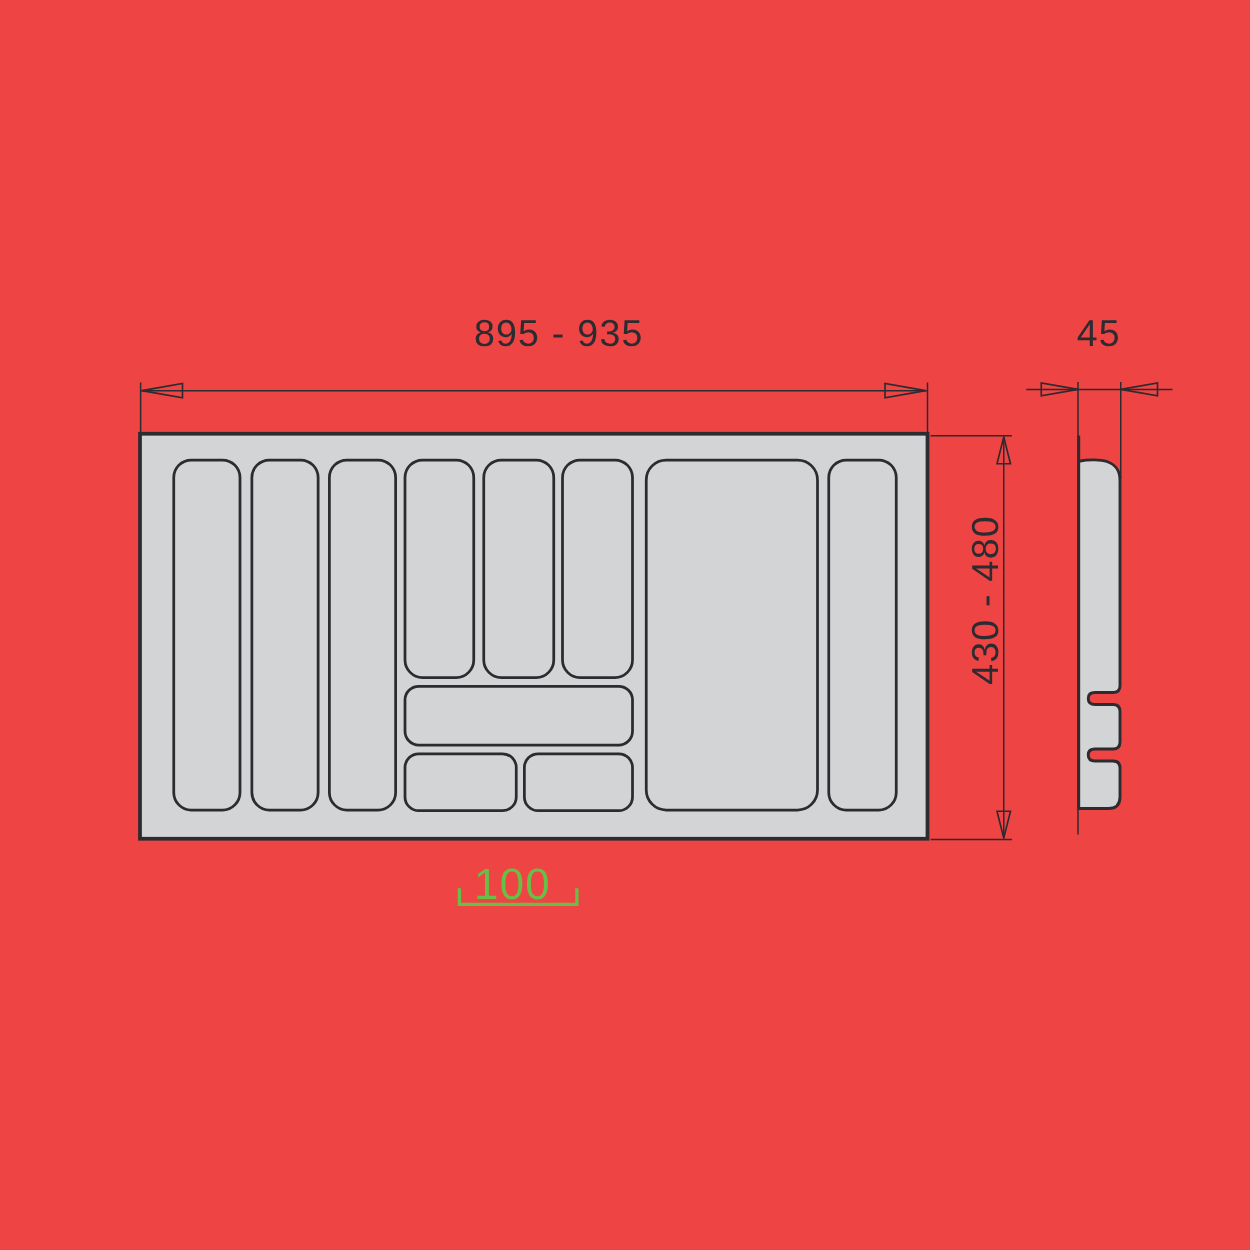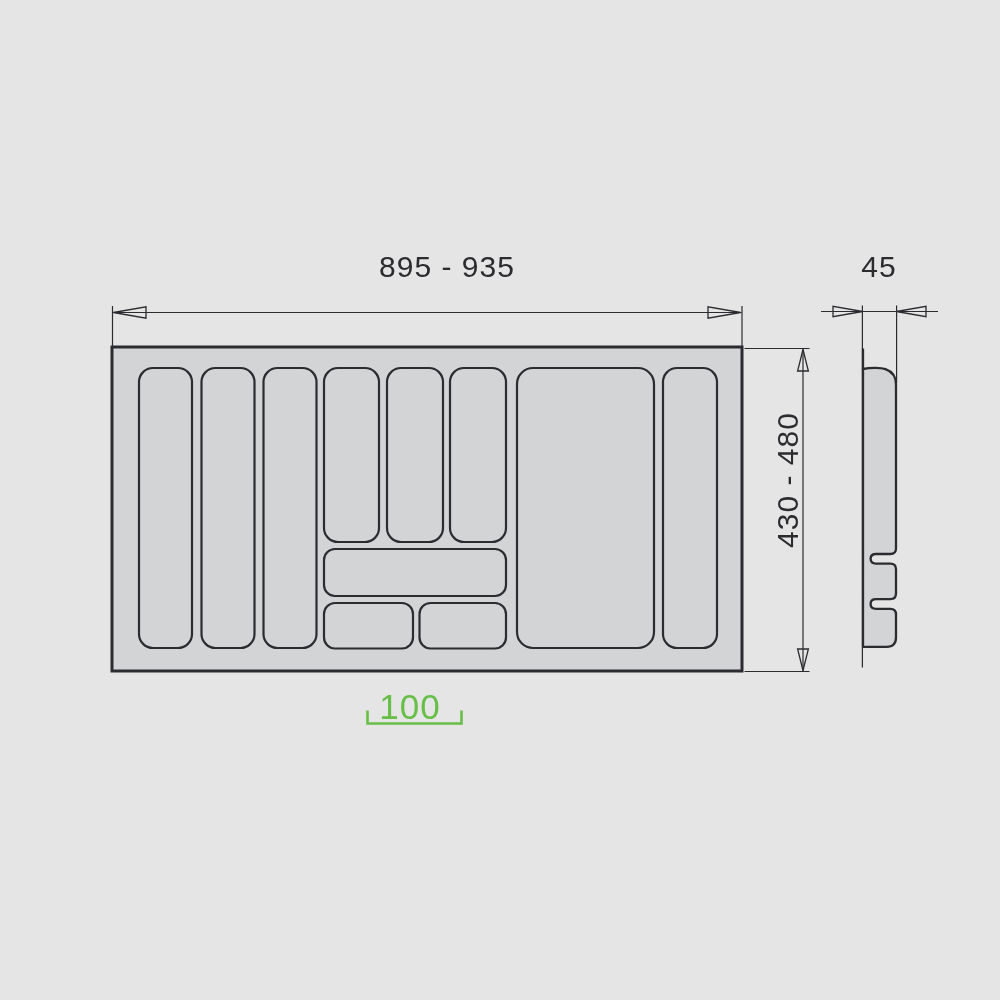--- a/index.html
+++ b/index.html
@@ -1,19 +1,19 @@
 <!DOCTYPE html>
 <html><head>
 <meta charset="utf-8">
 <style>
   html,body{margin:0;padding:0;background:#ffffff;}
   #canvas{
     position:relative;
     width:1000px;height:1000px;
-    background:#e5e5e5;
+    background:#ef4444;
     font-family:"Liberation Sans", sans-serif;
     overflow:hidden;
   }
   svg{position:absolute;left:0;top:0;}
   .dim-text{
     font-family:"Liberation Sans", sans-serif;
     font-size:30px;
     font-weight:400;
     letter-spacing:1px;
     fill:#2b2b30;

